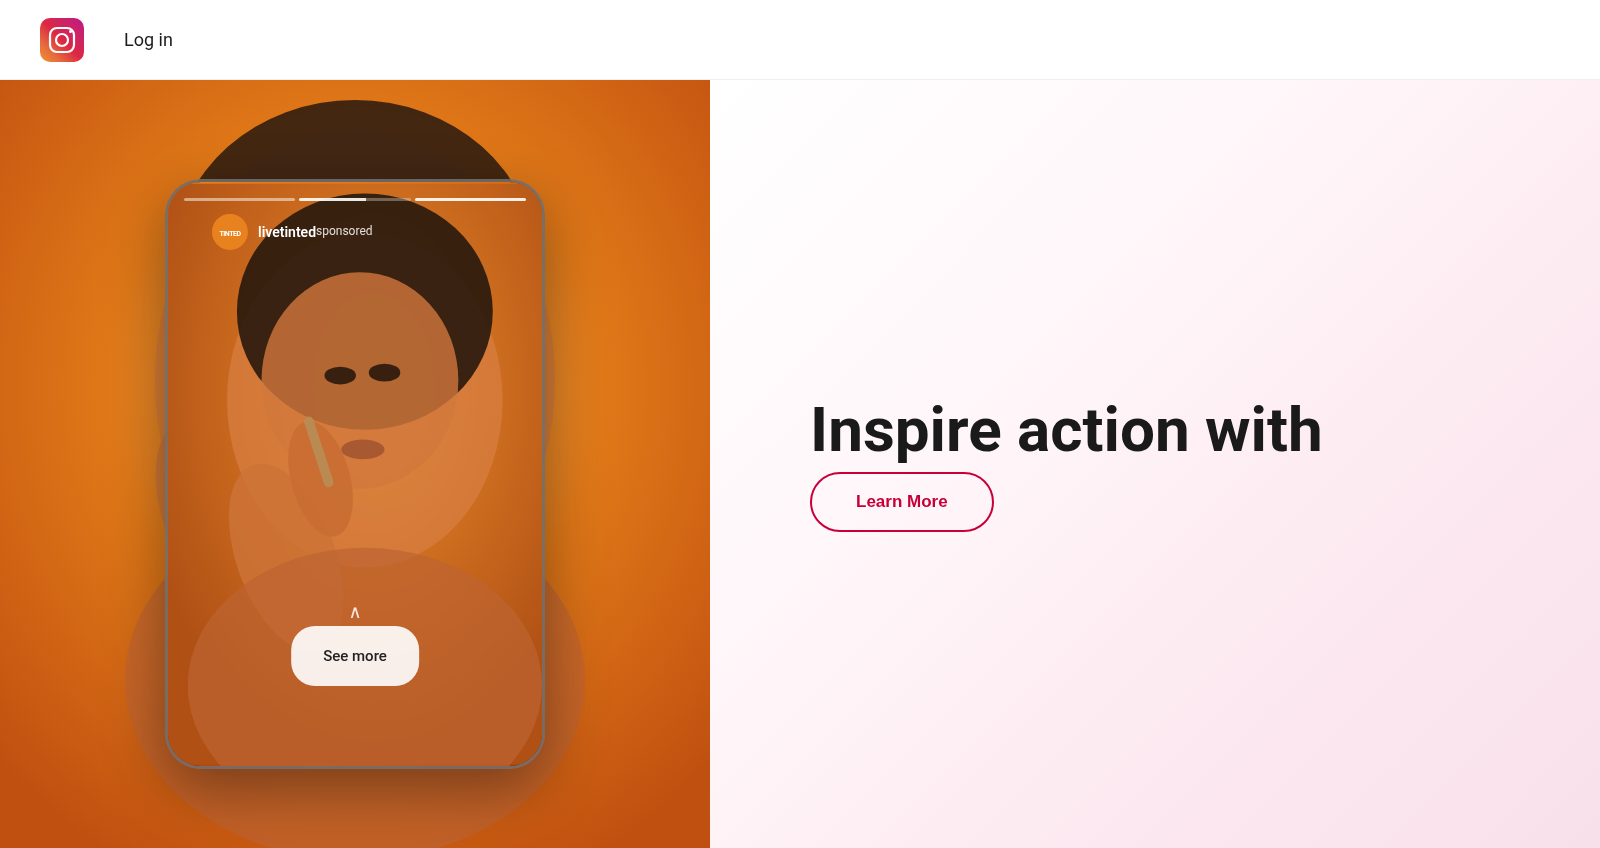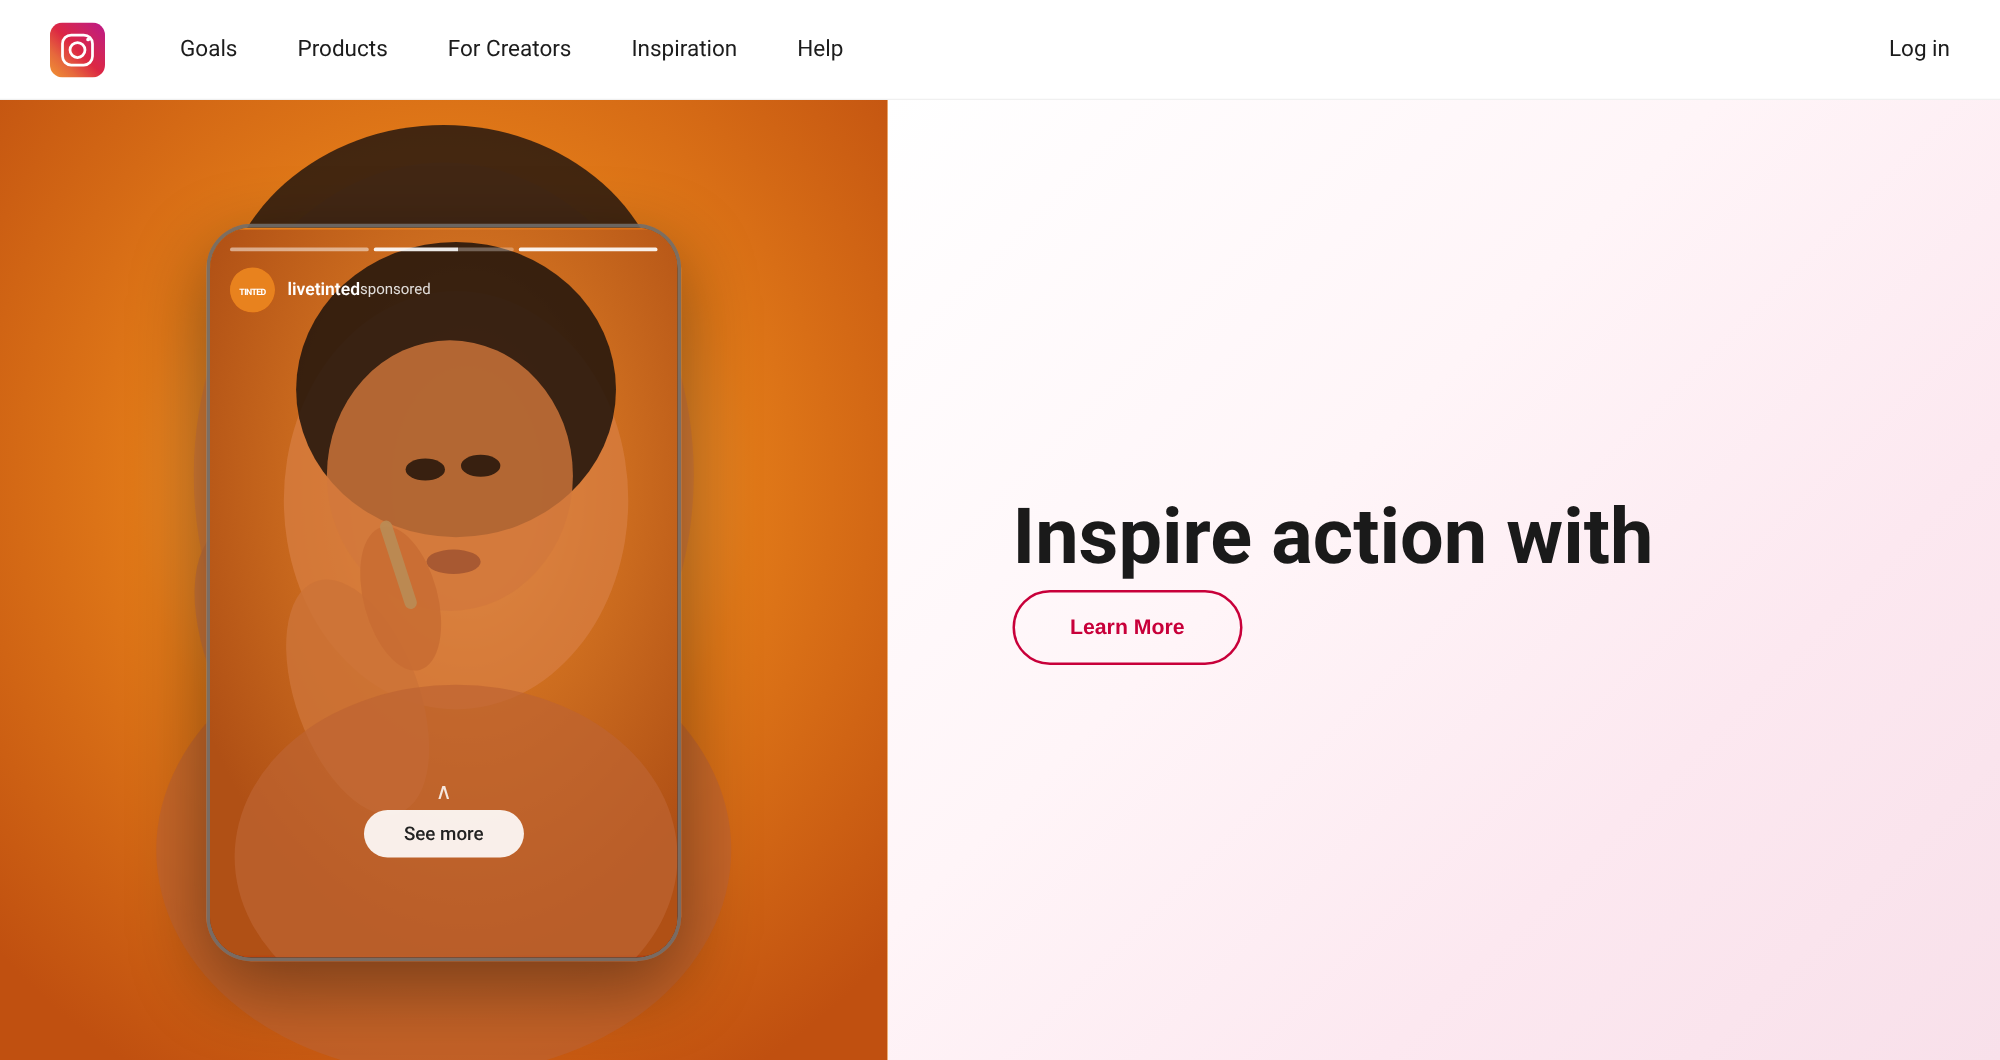--- a/index.html
+++ b/index.html
@@ -194,20 +194,21 @@
       border-radius: 50%;
       background: linear-gradient(135deg, #e8821e, #d06010);
       display: flex;
       align-items: center;
       justify-content: center;
       font-size: 8px;
       color: white;
       font-weight: bold;
       letter-spacing: -0.5px;
       overflow: hidden;
+      margin-left: 28px;
     }
 
     .brand-text {
       display: flex;
       flex-direction: row;
     }
 
     .brand-name {
       color: #fff;
       font-size: 14px;
@@ -234,21 +235,21 @@
     }
 
     .swipe-chevron {
       color: rgba(255,255,255,0.85);
       font-size: 18px;
     }
 
     .see-more-btn {
       background: rgba(255,255,255,0.9);
       border-radius: 24px;
-      padding: 10px 32px;
+      padding: 21px 32px;
       font-size: 15px;
       font-weight: 500;
       color: #222;
       cursor: pointer;
     }
 
     
     .right-section {
       flex: 1;
       background: linear-gradient(135deg, #fff 0%, #fff5f8 40%, #fce8f0 70%, #f8e0ea 100%);
@@ -319,27 +320,20 @@
           <stop offset="0.75" stop-color="#cc2366"></stop>
           <stop offset="1" stop-color="#bc1888"></stop>
         </linearGradient>
       </defs>
       <rect x="10" y="10" width="24" height="24" rx="7" stroke="white" stroke-width="2.2" fill="none"></rect>
       <circle cx="22" cy="22" r="6" stroke="white" stroke-width="2.2" fill="none"></circle>
       <circle cx="30.5" cy="13.5" r="1.5" fill="white"></circle>
     </svg>
   </div>
 
-  <nav class="nav">
-    <span class="nav-item">Goals</span>
-    <span class="nav-item">Products</span>
-    <span class="nav-item">For Creators</span>
-    <span class="nav-item">Inspiration</span>
-    <span class="nav-item">Help</span>
-  </nav>
 
   <div class="header-actions">
     <span class="login-btn">Log in</span>
   </div>
 </header>
 
 <main class="main">
 
   <section class="left-section">
     <div class="person-bg"></div>

